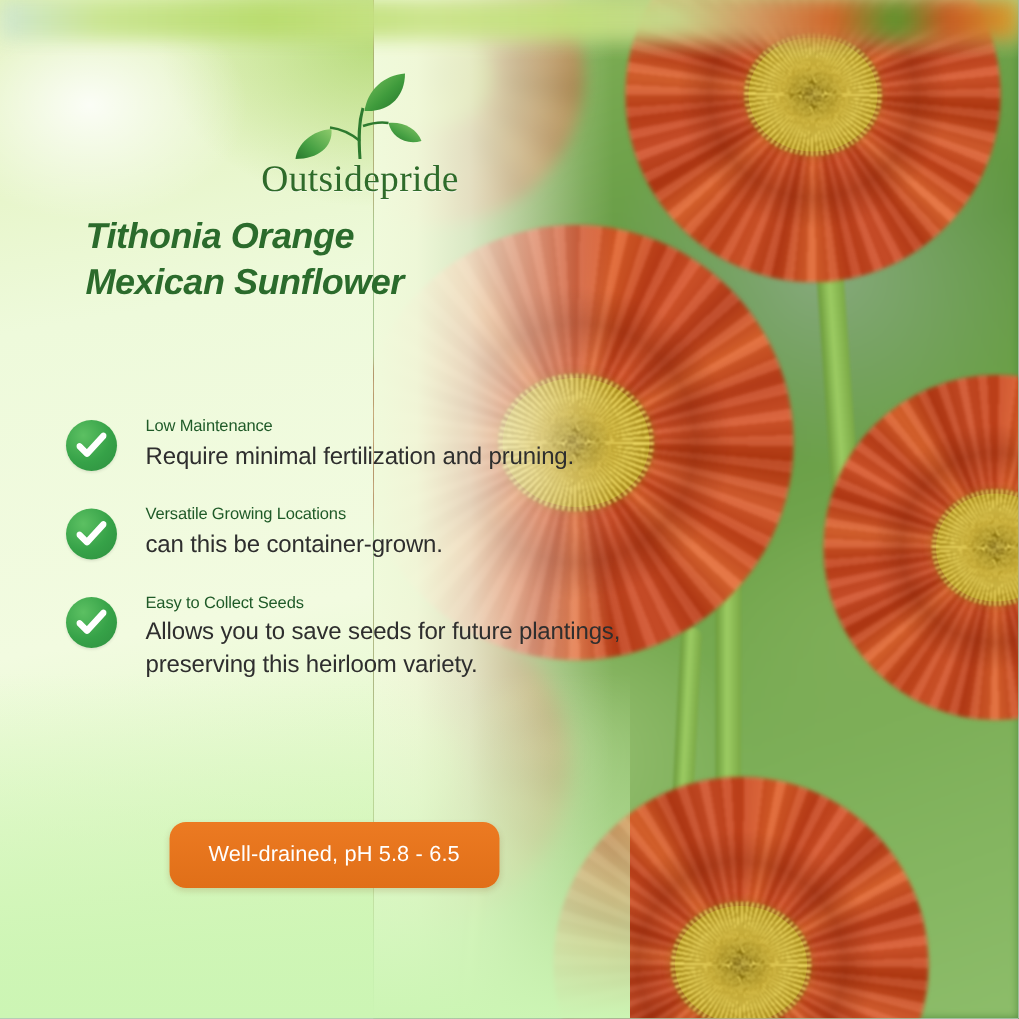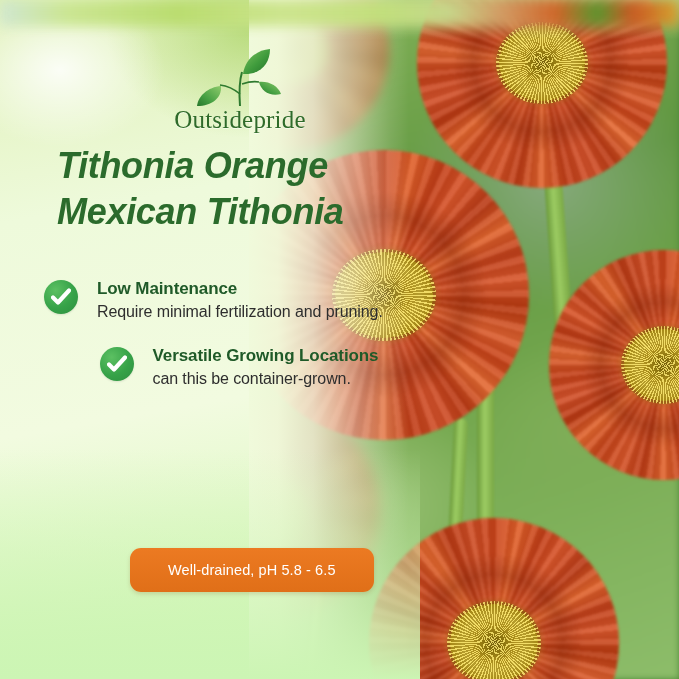--- a/index.html
+++ b/index.html
@@ -129,51 +129,51 @@
   .wordmark {
     font-family:"Liberation Serif", serif;
     font-size:25px; letter-spacing:.2px;
     color:#2f6b2a; margin-top:-4px;
     text-shadow:0 1px 0 rgba(255,255,255,.55);
   }
 
   
   .title {
     position:absolute; left:57px; top:143px; width:370px;
-    font-size:36px; line-height:1.28;
+    font-size:24px; line-height:1.28;
     font-weight:bold; font-style:italic;
     color:#2b6b2c;
     letter-spacing:-.3px;
   }
 
   
   .features { position:absolute; left:44px; top:278px; width:390px; }
   .feature { display:flex; margin-bottom:22px; }
-  .feature:nth-child(2) { margin-bottom:21px;justify-content:center; }
+  .feature:nth-child(2) { margin-bottom:21px; }
   .check {
     flex:0 0 auto; width:34px; height:34px; border-radius:50%;
     background:radial-gradient(circle at 34% 30%, #5cc062 0%, #36a248 55%, #2e8f3f 100%);
     position:relative; margin-right:19px; margin-top:2px;
     box-shadow:0 1px 2px rgba(0,0,0,.10);
   }
   .check svg { position:absolute; left:7px; top:8px; }
   .ftext { padding-top:0; }
   .fhead {
-    font-size:17px; font-weight:bold; color:#1f5a28;
+    font-size:11px; font-weight:normal; color:#1f5a28;
     line-height:1.25; letter-spacing:-.1px;
   }
   .fdesc {
     font-size:16px; color:#2e2e2e; line-height:1.35;
     margin-top:2px; letter-spacing:-.1px;
   }
 
   
   .badge {
-    position:absolute; left:130px; top:548px;
-    padding:14px 38px;
+    position:absolute; left:113px; top:548px;
+    padding:14px 26px;
     background:linear-gradient(180deg,#ec7a22,#e06f18);
     color:#fff; border-radius:11px;
     font-size:14.5px; letter-spacing:.1px;
     box-shadow:0 2px 4px rgba(120,60,10,.18);
   }
 </style>
 </head>
 <body>
 
 <div id="card">
@@ -254,21 +254,21 @@
           <path d="M53 26 C55 12 66 2 80 1 C80 16 70 27 53 26 Z" fill="url(#lg1)"></path>
           <path d="M31 38 C18 39 8 48 7 58 C22 58 32 50 31 38 Z" fill="url(#lg2)"></path>
           <path d="M69 34 C79 33 88 38 91 46 C80 49 71 43 69 34 Z" fill="url(#lg2)"></path>
         </svg>
       </div>
       <div class="wordmark">Outsidepride</div>
     </div>
 
     <div class="title">
       <div>Tithonia Orange</div>
-      <div>Mexican Tithonia</div>
+      <div>Mexican Sunflower</div>
     </div>
 
     <div class="features">
 
       <div class="feature">
         <div class="check">
           <svg width="20" height="18" viewBox="0 0 20 18">
             <path d="M2 9.5 L7 14.5 L18 2.5" stroke="#ffffff" stroke-width="4.2" fill="none" stroke-linecap="round" stroke-linejoin="round"></path>
           </svg>
         </div>
@@ -287,19 +287,33 @@
           </svg>
         </div>
         <div class="ftext">
           <div class="fhead">Versatile Growing Locations</div>
           <div class="fdesc">
             <div>can this be container-grown.</div>
           </div>
         </div>
       </div>
 
+      <div class="feature">
+        <div class="check">
+          <svg width="20" height="18" viewBox="0 0 20 18">
+            <path d="M2 9.5 L7 14.5 L18 2.5" stroke="#ffffff" stroke-width="4.2" fill="none" stroke-linecap="round" stroke-linejoin="round"></path>
+          </svg>
+        </div>
+        <div class="ftext">
+          <div class="fhead">Easy to Collect Seeds</div>
+          <div class="fdesc">
+            <div>Allows you to save seeds for future plantings,</div>
+            <div>preserving this heirloom variety.</div>
+          </div>
+        </div>
+      </div>
 
     </div>
 
     <div class="badge">Well-drained, pH 5.8 - 6.5</div>
 
   </div>
 </div>
 
 </body></html>

